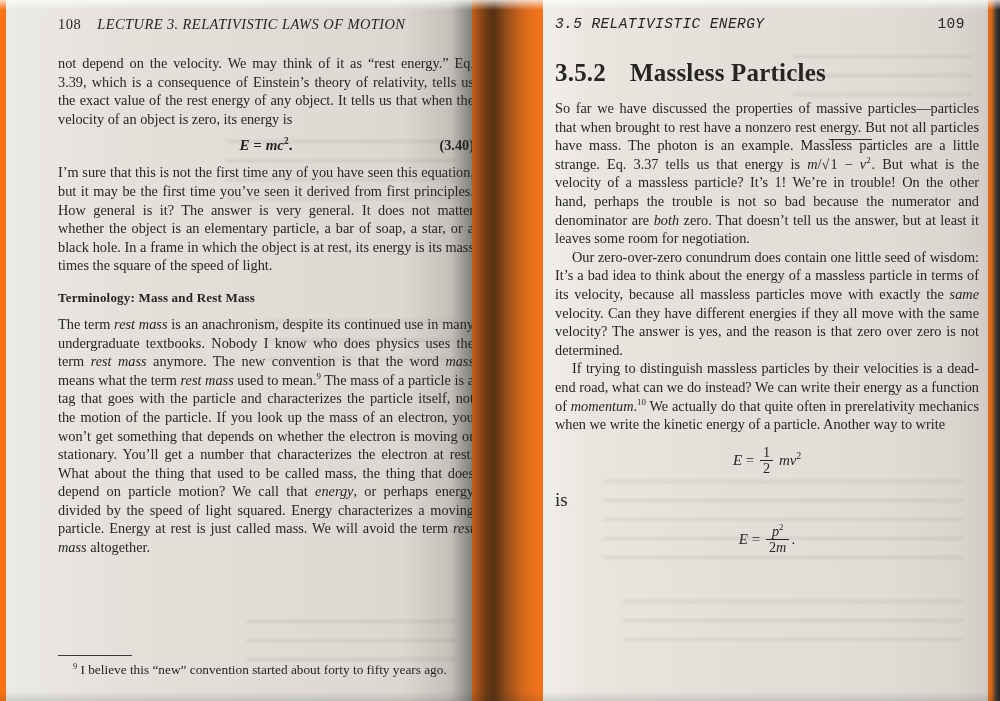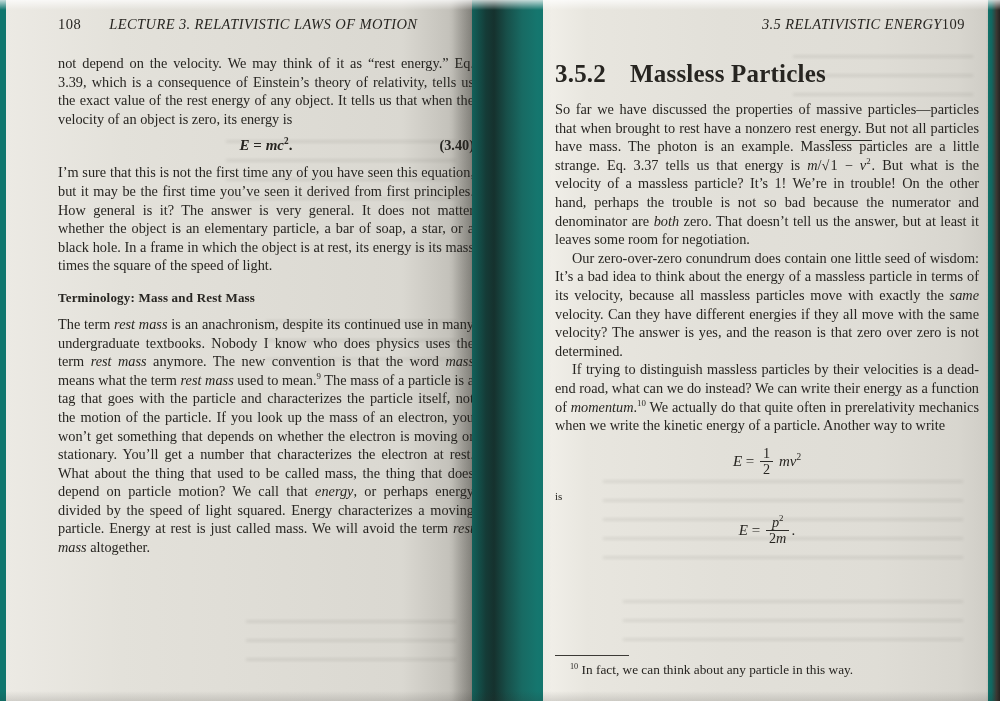--- a/index.html
+++ b/index.html
@@ -1,17 +1,17 @@
 <!DOCTYPE html>
 <html><head>
 <meta charset="utf-8">
 <style>
   html,body{margin:0;padding:0;}
   body{width:1000px;height:701px;overflow:hidden;background:#8e8c86;}
-  .scan{position:relative;width:1000px;height:701px;background:#0f766e;font-family:"Liberation Serif","DejaVu Serif",serif;color:#272521;overflow:hidden;}
+  .scan{position:relative;width:1000px;height:701px;background:#f97316;font-family:"Liberation Serif","DejaVu Serif",serif;color:#272521;overflow:hidden;}
 
   .page{position:absolute;top:0;bottom:0;overflow:hidden;}
   .page-left{left:6px;width:466px;
     background:linear-gradient(to right,#eceae4 0%,#e3e1da 25%,#dedcd5 60%,#dad8d1 85%,#c4c2bb 95%,#9c9a93 100%);}
   .page-right{left:543px;width:445px;
     background:linear-gradient(to right,#f2f0ea 0%,#e8e6df 10%,#e2e0d9 40%,#dfddd6 75%,#d8d6cf 93%,#cfcdc6 100%);}
 
   .gutter{position:absolute;top:0;bottom:0;left:452px;width:100px;pointer-events:none;z-index:5;
     background:linear-gradient(to right,rgba(30,29,27,0) 0%,rgba(30,29,27,0.18) 18%,rgba(24,23,21,0.62) 34%,rgba(24,23,21,0.72) 42%,rgba(34,33,30,0.45) 55%,rgba(60,58,54,0.20) 70%,rgba(120,118,112,0.06) 85%,rgba(255,255,255,0) 100%);}
   .edge-right{position:absolute;top:0;bottom:0;right:0;width:14px;pointer-events:none;z-index:6;
@@ -23,22 +23,22 @@
 
   .bleed{position:absolute;pointer-events:none;opacity:0.10;filter:blur(1.4px);
     background:repeating-linear-gradient(to bottom,rgba(70,68,60,0.9) 0 3px,transparent 3px 19px);}
 
   .content{position:absolute;top:16px;display:flex;flex-direction:column;height:672px;z-index:3;}
   .page-left .content{left:52px;width:416px;}
   .page-right .content{left:12px;width:424px;}
 
   .running-head{display:flex;align-items:baseline;font-size:14.5px;margin-bottom:21px;flex:0 0 auto;}
   .rh-title{font-style:italic;letter-spacing:0.4px;}
-  .page-left .rh-title{margin-left:28px;}
-  .page-right .running-head{justify-content:flex-end;padding-right:14px;}
+  .page-left .rh-title{margin-left:16px;}
+  .page-right .running-head{justify-content:space-between;padding-right:14px;font-family:Liberation Mono, monospace;}
   .pageno{font-style:normal;letter-spacing:0.5px;}
 
   .body{font-size:14.3px;line-height:18.6px;text-align:justify;margin:0;}
   .indent{text-indent:17px;}
   .it{font-style:italic;}
   sup{font-size:0.62em;line-height:0;}
 
   .section-heading{font-weight:bold;font-size:13px;margin:15px 0 9px 0;letter-spacing:0.2px;}
   .big-heading{font-weight:bold;font-size:25px;margin:6px 0 12px 0;letter-spacing:0.2px;}
   .big-heading .hnum{margin-right:24px;}
@@ -50,21 +50,21 @@
 
   .frac{display:inline-block;vertical-align:-0.55em;text-align:center;line-height:1.05;font-size:0.95em;margin:0 2px;}
   .frac .num{display:block;padding:0 3px;}
   .frac .den{display:block;border-top:1px solid #2b2a27;padding:0 3px;}
   .sqrt{white-space:nowrap;}
   .sqrt-arg{border-top:1px solid #2b2a27;padding:16px 1px;}
 
   .footnote-block{margin-top:auto;flex:0 0 auto;padding-bottom:10px;}
   .footnote-rule{width:74px;border-top:1px solid #3c3a36;margin:0 0 5px 0;}
   .footnote{font-size:13.3px;line-height:17.5px;text-align:justify;margin:0;text-indent:15px;}
-  .word-is{font-size:11px;margin:2px 0;}
+  .word-is{font-size:19px;margin:2px 0;}
 </style>
 </head>
 <body>
 
 <div class="scan">
 
   <div class="page page-left">
     <div class="bleed" style="left:220px;top:140px;width:230px;height:60px;"></div>
     <div class="bleed" style="left:260px;top:320px;width:190px;height:40px;"></div>
     <div class="bleed" style="left:240px;top:620px;width:210px;height:50px;"></div>
@@ -74,20 +74,24 @@
         <span class="rh-title">LECTURE 3. RELATIVISTIC LAWS OF MOTION</span>
       </div>
       <p class="body"><span>not depend on the velocity. We may think of it as “rest energy.” Eq. 3.39, which is a consequence of Einstein’s theory of relativity, tells us the exact value of the rest energy of any object. It tells us that when the velocity of an object is zero, its energy is</span></p>
       <div class="equation">
         <span class="eq-body"><span class="it">E</span><span> = </span><span class="it">mc</span><sup>2</sup><span>.</span></span>
         <span class="eq-number">(3.40)</span>
       </div>
       <p class="body"><span>I’m sure that this is not the first time any of you have seen this equation, but it may be the first time you’ve seen it derived from first principles. How general is it? The answer is very general. It does not matter whether the object is an elementary particle, a bar of soap, a star, or a black hole. In a frame in which the object is at rest, its energy is its mass times the square of the speed of light.</span></p>
       <div class="section-heading">Terminology: Mass and Rest Mass</div>
       <p class="body"><span>The term </span><span class="it">rest mass</span><span> is an anachronism, despite its continued use in many undergraduate textbooks. Nobody I know who does physics uses the term </span><span class="it">rest mass</span><span> anymore. The new convention is that the word </span><span class="it">mass</span><span> means what the term </span><span class="it">rest mass</span><span> used to mean.</span><sup>9</sup><span> The mass of a particle is a tag that goes with the particle and characterizes the particle itself, not the motion of the particle. If you look up the mass of an electron, you won’t get something that depends on whether the electron is moving or stationary. You’ll get a number that characterizes the electron at rest. What about the thing that used to be called mass, the thing that does depend on particle motion? We call that </span><span class="it">energy</span><span>, or perhaps energy divided by the speed of light squared. Energy characterizes a moving particle. Energy at rest is just called mass. We will avoid the term </span><span class="it">rest mass</span><span> altogether.</span></p>
+      <div class="footnote-block">
+        <div class="footnote-rule"></div>
+        <p class="footnote"><sup>9</sup><span> I believe this “new” convention started about forty to fifty years ago.</span></p>
+      </div>
     </div>
   </div>
 
   <div class="page page-right">
     <div class="bleed" style="left:250px;top:55px;width:180px;height:50px;"></div>
     <div class="bleed" style="left:60px;top:480px;width:360px;height:90px;"></div>
     <div class="bleed" style="left:80px;top:600px;width:340px;height:45px;"></div>
     <div class="content">
       <div class="running-head">
         <span class="rh-title">3.5 RELATIVISTIC ENERGY</span>
@@ -95,24 +99,20 @@
       </div>
       <div class="big-heading">
         <span class="hnum">3.5.2</span><span>Massless Particles</span>
       </div>
       <p class="body"><span>So far we have discussed the properties of massive particles—particles that when brought to rest have a nonzero rest energy. But not all particles have mass. The photon is an example. Massless particles are a little strange. Eq. 3.37 tells us that energy is </span><span class="it">m</span><span>/</span><span class="sqrt"><span>√</span><span class="sqrt-arg"><span>1 − </span><span class="it">v</span><sup>2</sup></span></span><span>. But what is the velocity of a massless particle? It’s 1! We’re in trouble! On the other hand, perhaps the trouble is not so bad because the numerator and denominator are </span><span class="it">both</span><span> zero. That doesn’t tell us the answer, but at least it leaves some room for negotiation.</span></p>
       <p class="body indent"><span>Our zero-over-zero conundrum does contain one little seed of wisdom: It’s a bad idea to think about the energy of a massless particle in terms of its velocity, because all massless particles move with exactly the </span><span class="it">same</span><span> velocity. Can they have different energies if they all move with the same velocity? The answer is yes, and the reason is that zero over zero is not determined.</span></p>
       <p class="body indent"><span>If trying to distinguish massless particles by their velocities is a dead-end road, what can we do instead? We can write their energy as a function of </span><span class="it">momentum</span><span>.</span><sup>10</sup><span> We actually do that quite often in prerelativity mechanics when we write the kinetic energy of a particle. Another way to write</span></p>
       <div class="equation-center"><span class="it">E</span><span> = </span><span class="frac"><span class="num"><span>1</span></span><span class="den"><span>2</span></span></span><span> </span><span class="it">mv</span><sup>2</sup></div>
       <p class="word-is">is</p>
       <div class="equation-center"><span class="it">E</span><span> = </span><span class="frac"><span class="num"><span class="it">p</span><sup>2</sup></span><span class="den"><span>2</span><span class="it">m</span></span></span><span>.</span></div>
-      <div class="footnote-block">
-        <div class="footnote-rule"></div>
-        <p class="footnote"><sup>10</sup><span> In fact, we can think about any particle in this way.</span></p>
-      </div>
     </div>
   </div>
 
   <div class="gutter"></div>
   <div class="edge-right"></div>
   <div class="edge-top"></div>
   <div class="edge-bottom"></div>
 </div>
 
 </body></html>

